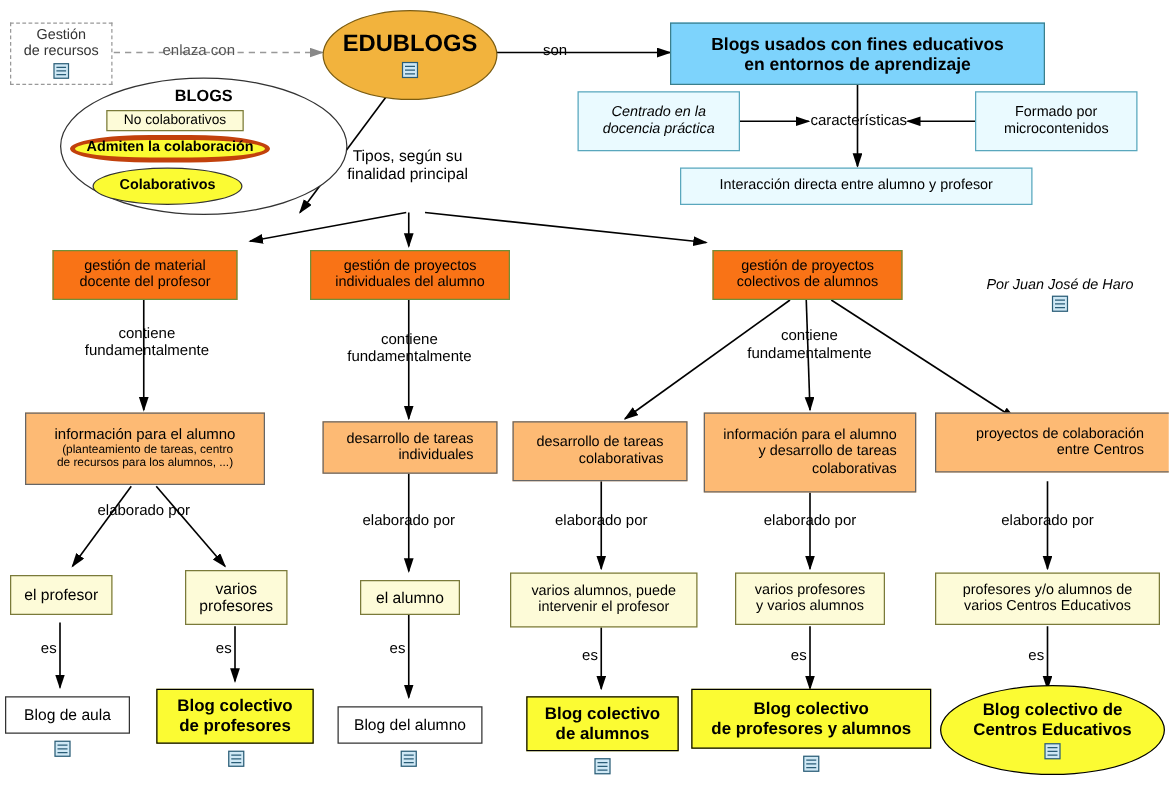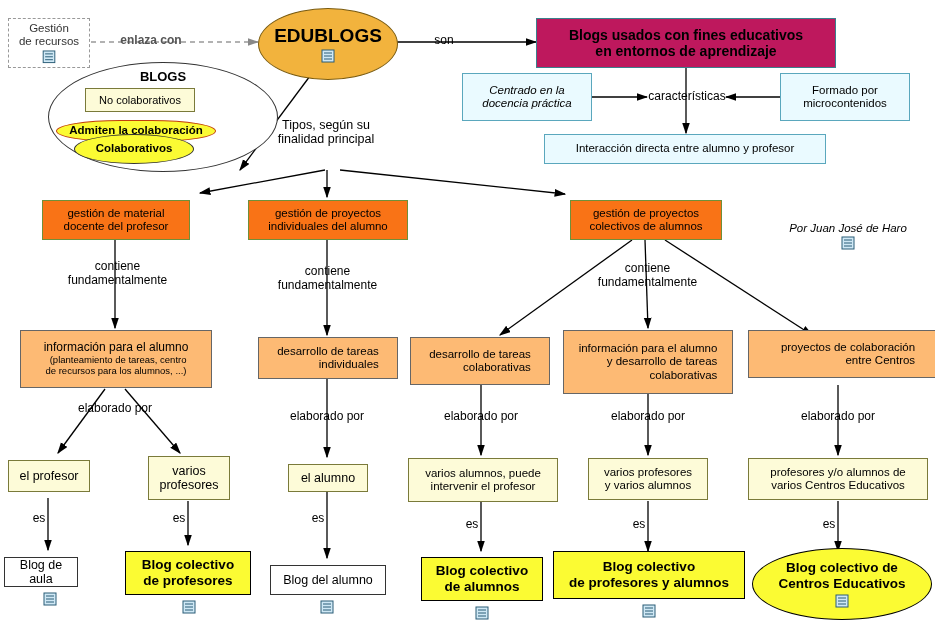--- a/index.html
+++ b/index.html
@@ -24,21 +24,21 @@
     flex-direction:column;
     padding:3px 4px;
   }
   .lbl{position:absolute;font-size:12px;color:#000;text-align:center;background:transparent;line-height:1.15;}
 
   
   .ell-orange{
     background:#f2b33d;border:1px solid #7a5c12;border-radius:50%;
     font-weight:bold;font-size:19px;color:#000;
   }
-  .cyan{background:#be185d;border:1px solid #3b7f8c;font-weight:bold;font-size:14px;}
+  .cyan{background:#7dd3fc;border:1px solid #3b7f8c;font-weight:bold;font-size:14px;}
   .cyanlite{background:#eafaff;border:1px solid #5aa7bd;font-size:11.5px;}
   .green{background:#f97316;border:1px solid #6f8f3a;font-size:11.5px;}
   .lav{background:#fdba74;border:1px solid #666;font-size:11.5px;text-align:right;}
   .cream{background:#fdfbd8;border:1px solid #7a7a3a;font-size:11.5px;}
   .yellow{background:#fbfb33;border:1px solid #000;font-weight:bold;font-size:13.5px;}
   .plainbox{background:#ffffff;border:1px solid #333;font-size:12.5px;}
   .ell-yellow{background:#fbfb33;border:1px solid #000;border-radius:50%;font-weight:bold;font-size:13.5px;}
   .ell-white{background:#ffffff;border:1px solid #333;border-radius:50%;}
   .ell-inner-yellow{background:#fbfb33;border:1px solid #333;border-radius:50%;}
   .dashed{border:1px dashed #999;background:#fff;font-size:11.5px;color:#333;}
@@ -115,21 +115,21 @@
     <span style="white-space:pre-line;">Gestión
 de recursos</span>
     <svg class="icon" viewBox="0 0 14 14">
       <rect x="1" y="1" width="12" height="12" fill="#cfe8f5" stroke="#2a5d77"></rect>
       <line x1="3" y1="4" x2="11" y2="4" stroke="#2a5d77"></line>
       <line x1="3" y1="7" x2="11" y2="7" stroke="#2a5d77"></line>
       <line x1="3" y1="10" x2="11" y2="10" stroke="#2a5d77"></line>
     </svg>
   </div>
 
-  <div class="lbl" style="left:112px;top:34px;width:78px;color:#555;font-weight:bold;">enlaza con</div>
+  <div class="lbl" style="left:120px;top:34px;width:78px;color:#555;">enlaza con</div>
 
   <div class="node box ell-orange" style="left:258px;top:8px;width:140px;height:72px;">
     <span>EDUBLOGS</span>
     <svg class="icon" viewBox="0 0 14 14">
       <rect x="1" y="1" width="12" height="12" fill="#cfe8f5" stroke="#2a5d77"></rect>
       <line x1="3" y1="4" x2="11" y2="4" stroke="#2a5d77"></line>
       <line x1="3" y1="7" x2="11" y2="7" stroke="#2a5d77"></line>
       <line x1="3" y1="10" x2="11" y2="10" stroke="#2a5d77"></line>
     </svg>
   </div>
@@ -152,24 +152,24 @@
     <span style="white-space:pre-line;">Formado por
 microcontenidos</span>
   </div>
 
   <div class="node box cyanlite" style="left:544px;top:134px;width:282px;height:30px;">
     <span>Interacción directa entre alumno y profesor</span>
   </div>
 
   <div class="node ell-white" style="left:48px;top:62px;width:230px;height:110px;"></div>
   <div class="lbl" style="left:88px;top:70px;width:150px;font-weight:bold;font-size:13px;">BLOGS</div>
-  <div class="node box cream-narrow" style="left:85px;top:88px;width:110px;height:24px;">
+  <div class="node box cream-narrow" style="left:85px;top:88px;width:110px;height:17px;">
     <span>No colaborativos</span>
   </div>
-  <div class="node box" style="left:56px;top:120px;width:160px;height:22px;background:#fbfb33;border:1px solid #c2410c;border-radius:40%/50%;font-weight:bold;font-size:11.5px;">
+  <div class="node box" style="left:56px;top:108px;width:160px;height:22px;background:#fbfb33;border:4px solid #c2410c;border-radius:40%/50%;font-weight:bold;font-size:11.5px;">
     <span>Admiten la colaboración</span>
   </div>
   <div class="node box ell-inner-yellow" style="left:74px;top:134px;width:120px;height:30px;font-weight:bold;font-size:11.5px;">
     <span>Colaborativos</span>
   </div>
 
   <div class="lbl" style="left:250px;top:118px;width:152px;white-space:pre-line;font-size:12.5px;">Tipos, según su
 finalidad principal</div>
 
   <div class="node box green" style="left:42px;top:200px;width:148px;height:40px;">
@@ -254,21 +254,21 @@
 varios Centros Educativos</span>
   </div>
 
   <div class="lbl" style="left:26px;top:512px;width:26px;">es</div>
   <div class="lbl" style="left:166px;top:512px;width:26px;">es</div>
   <div class="lbl" style="left:305px;top:512px;width:26px;">es</div>
   <div class="lbl" style="left:459px;top:518px;width:26px;">es</div>
   <div class="lbl" style="left:626px;top:518px;width:26px;">es</div>
   <div class="lbl" style="left:816px;top:518px;width:26px;">es</div>
 
-  <div class="node box plainbox" style="left:4px;top:557px;width:74px;height:30px;">
+  <div class="node box plainbox" style="left:4px;top:557px;width:100px;height:30px;">
     <span>Blog de aula</span>
   </div>
   <svg class="icon" viewBox="0 0 14 14" style="position:absolute;left:43px;top:590px;">
     <rect x="1" y="1" width="12" height="12" fill="#cfe8f5" stroke="#2a5d77"></rect>
     <line x1="3" y1="4" x2="11" y2="4" stroke="#2a5d77"></line>
     <line x1="3" y1="7" x2="11" y2="7" stroke="#2a5d77"></line>
     <line x1="3" y1="10" x2="11" y2="10" stroke="#2a5d77"></line>
   </svg>
 
   <div class="node box yellow" style="left:125px;top:551px;width:126px;height:44px;">

